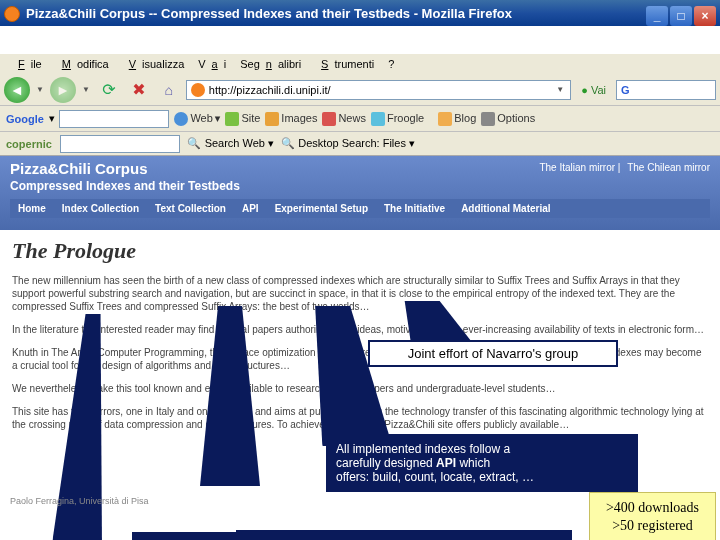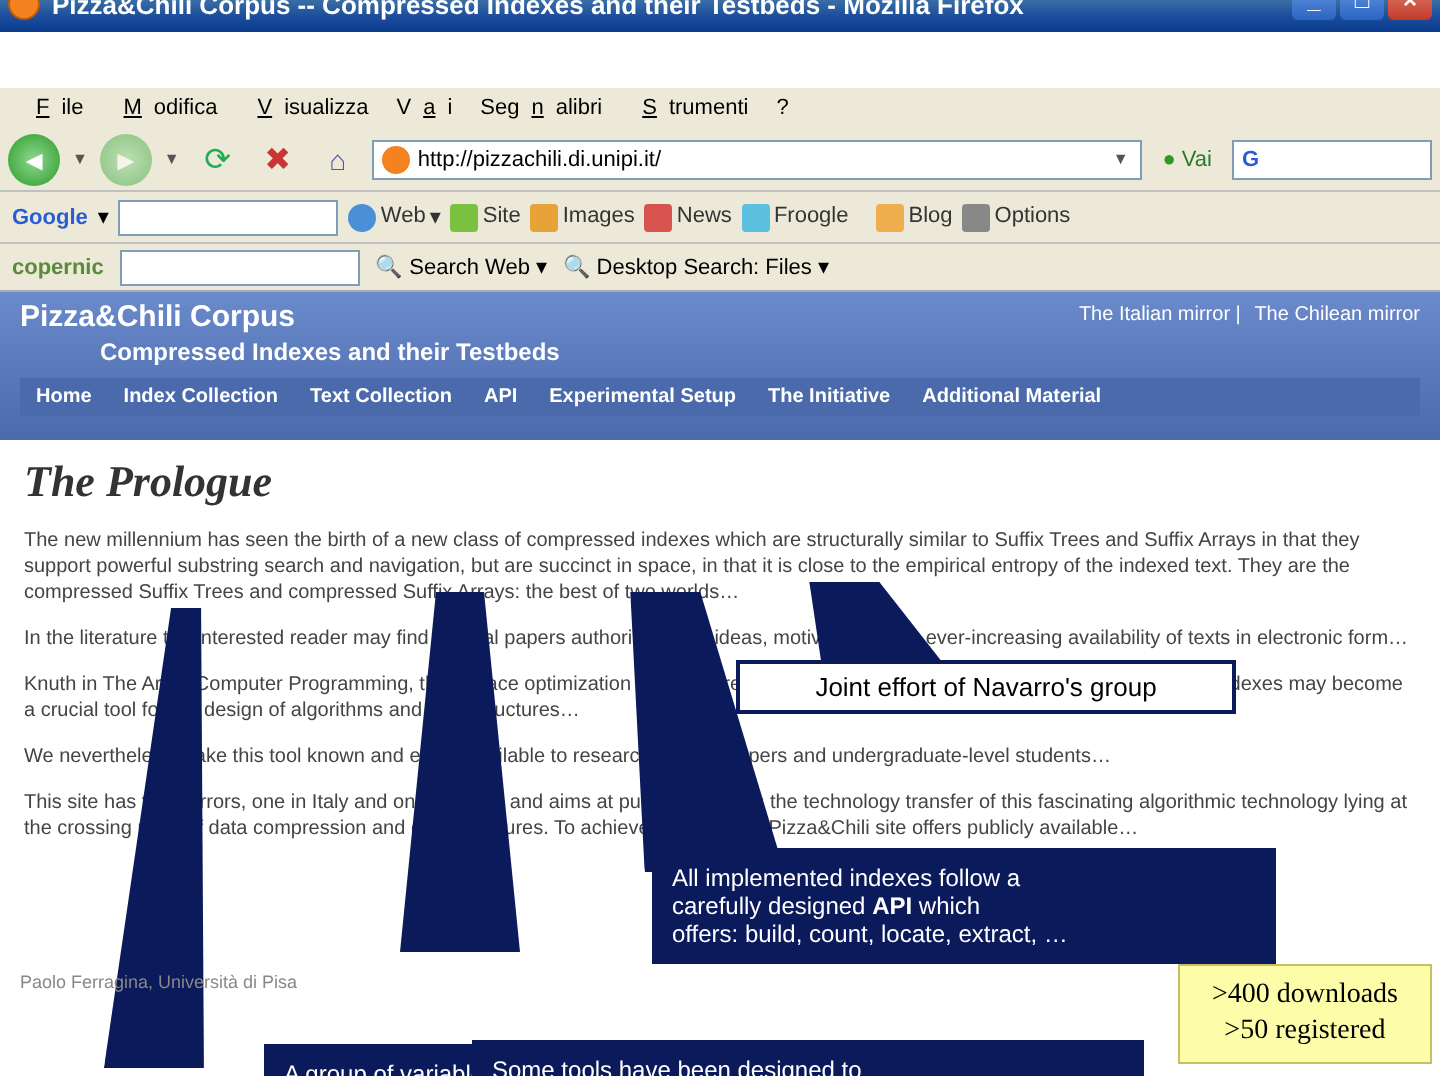--- a/index.html
+++ b/index.html
@@ -1,19 +1,19 @@
 <!DOCTYPE html>
 <html><head>
 <meta charset="utf-8">
 <style>
   * { box-sizing: border-box; margin: 0; padding: 0; }
   body { width: 720px; height: 540px; font-family: Tahoma, sans-serif; font-size: 11px; overflow: hidden; background: #fff; }
 
   
-  .titlebar { background: linear-gradient(to bottom, #3a6ea5 0%, #1d4e9e 50%, #0a3b8c 100%); height: 16px; display: flex; align-items: flex-end; padding: 6px 4px; color: #fff; }
+  .titlebar { background: linear-gradient(to bottom, #3a6ea5 0%, #1d4e9e 50%, #0a3b8c 100%); height: 26px; display: flex; align-items: flex-start; padding: 6px 4px; color: #fff; }
   .titlebar .ff-icon { width: 16px; height: 16px; background: #f58220; border-radius: 50%; margin-right: 6px; border: 1px solid #c45a00; }
   .titlebar-text { flex: 1; font-size: 13px; font-weight: bold; }
   .win-btns { display: flex; gap: 2px; }
   .win-btn { width: 22px; height: 20px; border-radius: 3px; display: flex; align-items: center; justify-content: center; font-size: 12px; font-weight: bold; }
   .win-min, .win-max { background: linear-gradient(#6a9be0,#2c66c4); color:#fff; }
   .win-close { background: linear-gradient(#e48a7a,#c43a2a); color:#fff; }
 
   
   .menubar { height: 20px; background: #ece9d8; display: flex; align-items: center; padding: 0 6px; gap: 2px; font-size: 11px; margin-top: 28px; }
   .menubar span { padding: 2px 6px; }
@@ -51,21 +51,21 @@
   .copbar { height: 24px; background:#ece9d8; display:flex; align-items:center; padding:0 6px; gap:8px; font-size:11px; border-bottom:1px solid #aaa;}
   .cop-logo { color:#5a8a3a; font-weight:bold;}
   .cop-input { width:120px; height:18px; border:1px solid #7f9db9;}
 
   
   .content { position:relative; background:#fff; height: 392px; overflow:hidden;}
 
   
   .pc-header { background: linear-gradient(to bottom, #6a8acc, #4a6aac); color:#fff; padding:4px 10px 12px 10px; position:relative;}
   .pc-header .site1 { font-size:15px; font-weight:bold;}
-  .pc-header .site2 { font-size:12px; font-weight:bold; margin-top:2px;margin-left:40px;}
+  .pc-header .site2 { font-size:12px; font-weight:bold; margin-top:2px;}
   .pc-mirrors { position:absolute; right:10px; top:6px; font-size:10px;}
   .pc-mirrors span { margin-left:4px;}
   .pc-nav { background:#4a6aac; display:flex; margin-top:6px;}
   .pc-nav div { padding:4px 8px; font-size:10px; color:#fff; font-weight:bold;}
 
   
   .prologue { padding: 8px 12px; }
   .prologue h2 { font-family: Liberation Serif, serif; font-size: 22px; font-style: italic; font-weight:bold; color:#333; }
   .prologue p { margin-top:10px; font-size:10px; color:#444; line-height:1.3;}
 

